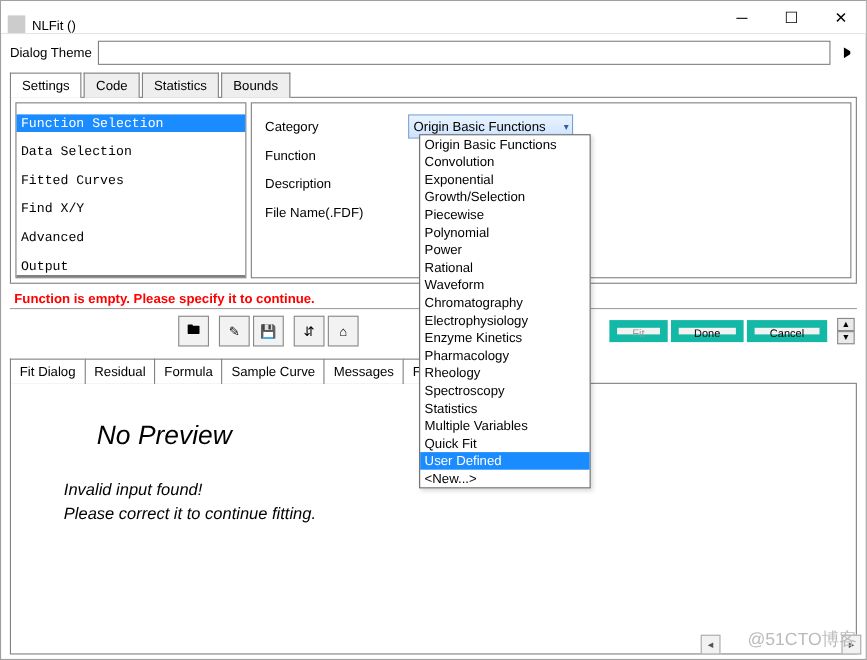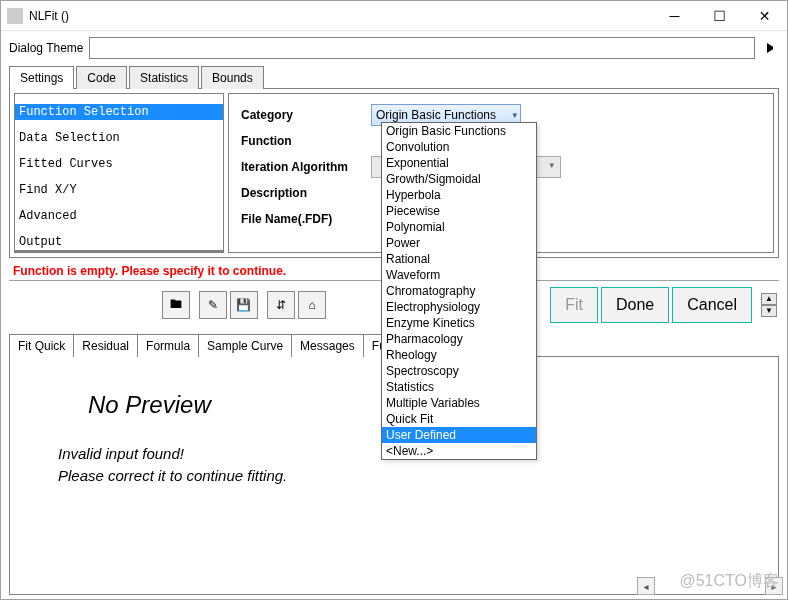--- a/index.html
+++ b/index.html
@@ -1,47 +1,47 @@
 <!DOCTYPE html>
 <html><head>
 <meta charset="utf-8">
 <style>
   * { box-sizing: border-box; }
   body { margin: 0; font-family: "Segoe UI", Tahoma, sans-serif; font-size: 12px; background: #f5f5f5; color: #000; }
   .window { width: 788px; height: 600px; background: #fff; border: 1px solid #a0a0a0; display: flex; flex-direction: column; position: relative; }
-  .titlebar { height: 30px; background: #fff; display: flex; align-items: center; padding: 0 0 0 6px; border-bottom: 1px solid #e5e5e5; }
+  .titlebar { height: 30px; background: #fff; display: flex; align-items: flex-end; padding: 0 0 0 6px; border-bottom: 1px solid #e5e5e5; }
   .titlebar-icon { width: 16px; height: 16px; background: #ccc; margin-right: 6px; }
   .titlebar-text { flex: 1; font-size: 12px; }
   .wc-btn { width: 45px; height: 29px; display: flex; align-items: center; justify-content: center; font-size: 14px; cursor: default; }
   .content { flex: 1; display: flex; flex-direction: column; padding: 0 4px; overflow: hidden; }
   .theme-row { display: flex; align-items: center; padding: 6px 4px; gap: 6px; }
   .theme-input { flex: 1; height: 22px; border: 1px solid #808080; background: #fff; }
   .tri-btn { width: 18px; height: 22px; border: 0; background: none; display: flex; align-items: center; justify-content: center; }
   .tabstrip { display: flex; gap: 2px; padding: 0 4px; position: relative; top: 1px; }
   .tab { padding: 4px 10px; border: 1px solid #808080; border-bottom: none; background: #eee; cursor: default; font-size: 12px; }
   .tab.active { background: #fff; }
   .upper-panel { display: flex; gap: 4px; padding: 4px; border: 1px solid #808080; margin: 0 4px; height: 170px; }
   .list-pane { width: 210px; border: 1px solid #808080; padding: 0; display: flex; flex-direction: column; background:#fff;}
   .list-item { font-family: "Courier New", monospace; font-size: 12px; padding: 1px 4px; cursor: default; margin-top: 10px; }
   .list-item.selected { background: #1a8cff; color: #fff; }
   .list-filler { flex: 1; background: #808080; }
   .form-pane { flex: 1; border: 1px solid #808080; padding: 8px 12px; position: relative; }
   .form-row { display: flex; align-items: center; height: 26px; }
-  .form-label { width: 130px; font-weight: bold; font-size: 12px; }
+  .form-label { width: 130px; font-weight: normal; font-size: 12px; }
   .combo { width: 150px; height: 22px; border: 1px solid #7a9fd4; background: linear-gradient(#eaf3ff,#cce4ff); display: flex; align-items: center; padding: 0 4px; font-size: 12px; position: relative; cursor: default;}
   .combo-arrow { position: absolute; right: 3px; top: 50%; transform: translateY(-50%); font-size: 9px; color: #3a5a99; }
   .combo2 { width: 190px; height: 22px; border: 1px solid #aaa; background: #eaeaea; position: relative; }
   .combo2::after { content: "▾"; position: absolute; right: 6px; top: 3px; font-size: 9px; color: #666; }
   .error-row { color: red; font-weight: bold; padding: 6px 8px 0 8px; font-size: 12px; }
   .hr { height: 1px; background: #a0a0a0; margin: 2px 4px; }
   .toolbar-row { display: flex; align-items: center; padding: 4px 6px; gap: 3px; }
   .tool-btn { width: 28px; height: 28px; border: 1px solid #888; background: #f2f2f2; display: flex; align-items: center; justify-content: center; font-size: 12px; cursor: default; }
   .tool-btn.sep { margin-left: 6px; }
   .spacer { flex: 1; }
-  .action-btn { height: 36px; padding: 0 14px; border: 1px solid #14b8a6; background: #f2f2f2; font-size: 16px; cursor: default; }
+  .action-btn { height: 20px; padding: 0 14px; border: 7px solid #14b8a6; background: #f2f2f2; font-size: 10px; cursor: default; }
   .action-btn[disabled] { color: #999; }
   .spin-col { display: flex; flex-direction: column; margin-left: 6px; }
   .spin-btn { width: 16px; height: 12px; border: 1px solid #888; background: #eaeaea; font-size: 8px; text-align: center; line-height: 10px; cursor: default; }
   .tabstrip2 { display: flex; gap: 0; padding: 0 4px; margin-top: 6px; position: relative; top: 1px; }
   .tab2 { padding: 4px 8px; border: 1px solid #808080; border-bottom: none; background: #fff; font-size: 12px; cursor: default; border-right: none; }
   .tab2:last-child { border-right: 1px solid #808080; }
   .lower-panel { border: 1px solid #808080; margin: 0 4px 4px 4px; flex: 1; padding: 24px 30px; font-style: italic; }
   .np-title { font-size: 24px; font-family: Arial, sans-serif; margin: 10px 0 24px 48px; }
   .np-text { font-size: 15px; font-family: Arial, sans-serif; margin-left: 18px; line-height: 1.45; }
   
@@ -97,24 +97,20 @@
           <div class="form-label">Category</div>
           <div class="combo">
             <span>Origin Basic Functions</span>
             <span class="combo-arrow">▾</span>
           </div>
         </div>
         <div class="form-row">
           <div class="form-label">Function</div>
         </div>
         <div class="form-row">
-          <div class="form-label">Iteration Algorithm</div>
-          <div class="combo2"></div>
-        </div>
-        <div class="form-row">
           <div class="form-label">Description</div>
         </div>
         <div class="form-row">
           <div class="form-label">File Name(.FDF)</div>
         </div>
       </div>
     </div>
 
     <div class="error-row">Function is empty. Please specify it to continue.</div>
     <div class="hr"></div>
@@ -140,42 +136,41 @@
       <button class="action-btn" disabled="">Fit</button>
       <button class="action-btn">Done</button>
       <button class="action-btn">Cancel</button>
       <div class="spin-col">
         <div class="spin-btn">▲</div>
         <div class="spin-btn">▼</div>
       </div>
     </div>
 
     <div class="tabstrip2">
-      <div class="tab2">Fit Quick</div>
+      <div class="tab2">Fit Dialog</div>
       <div class="tab2">Residual</div>
       <div class="tab2">Formula</div>
       <div class="tab2">Sample Curve</div>
       <div class="tab2">Messages</div>
       <div class="tab2">Function File</div>
       <div class="tab2">Hints</div>
     </div>
 
     <div class="lower-panel">
       <div class="np-title">No Preview</div>
       <div class="np-text">Invalid input found!</div>
       <div class="np-text">Please correct it to continue fitting.</div>
     </div>
   </div>
 
   <div class="dropdown" id="dd">
       <div class="dd-item">Origin Basic Functions</div>
       <div class="dd-item">Convolution</div>
       <div class="dd-item">Exponential</div>
-      <div class="dd-item">Growth/Sigmoidal</div>
-      <div class="dd-item">Hyperbola</div>
+      <div class="dd-item">Growth/Selection</div>
       <div class="dd-item">Piecewise</div>
       <div class="dd-item">Polynomial</div>
       <div class="dd-item">Power</div>
       <div class="dd-item">Rational</div>
       <div class="dd-item">Waveform</div>
       <div class="dd-item">Chromatography</div>
       <div class="dd-item">Electrophysiology</div>
       <div class="dd-item">Enzyme Kinetics</div>
       <div class="dd-item">Pharmacology</div>
       <div class="dd-item">Rheology</div>

